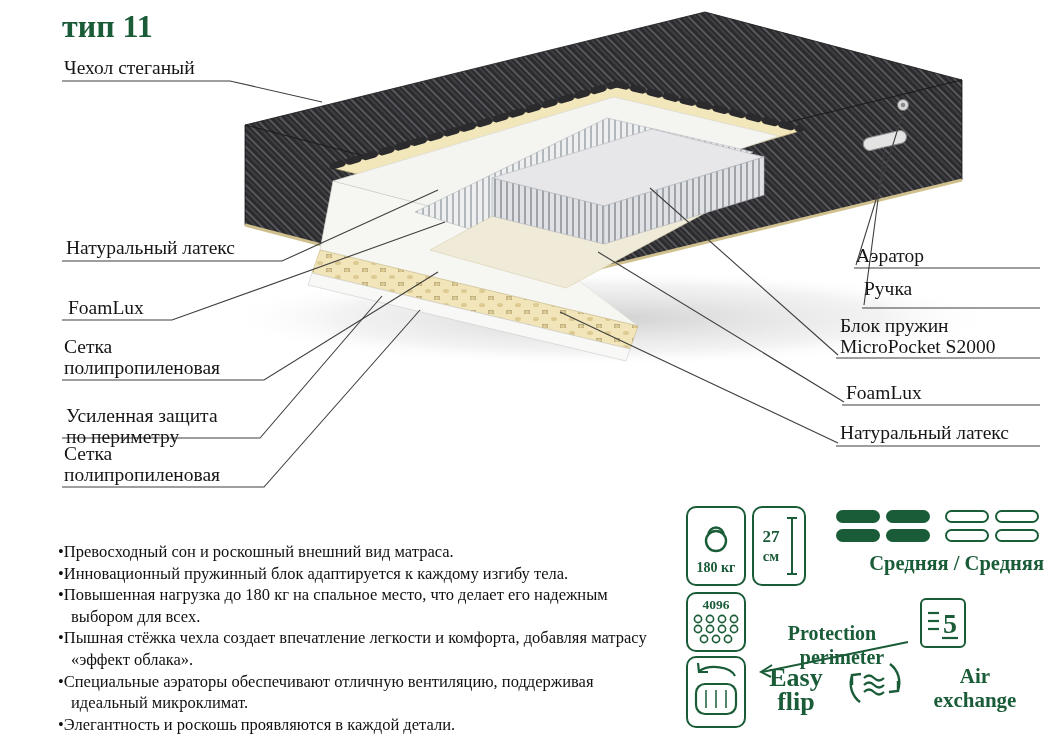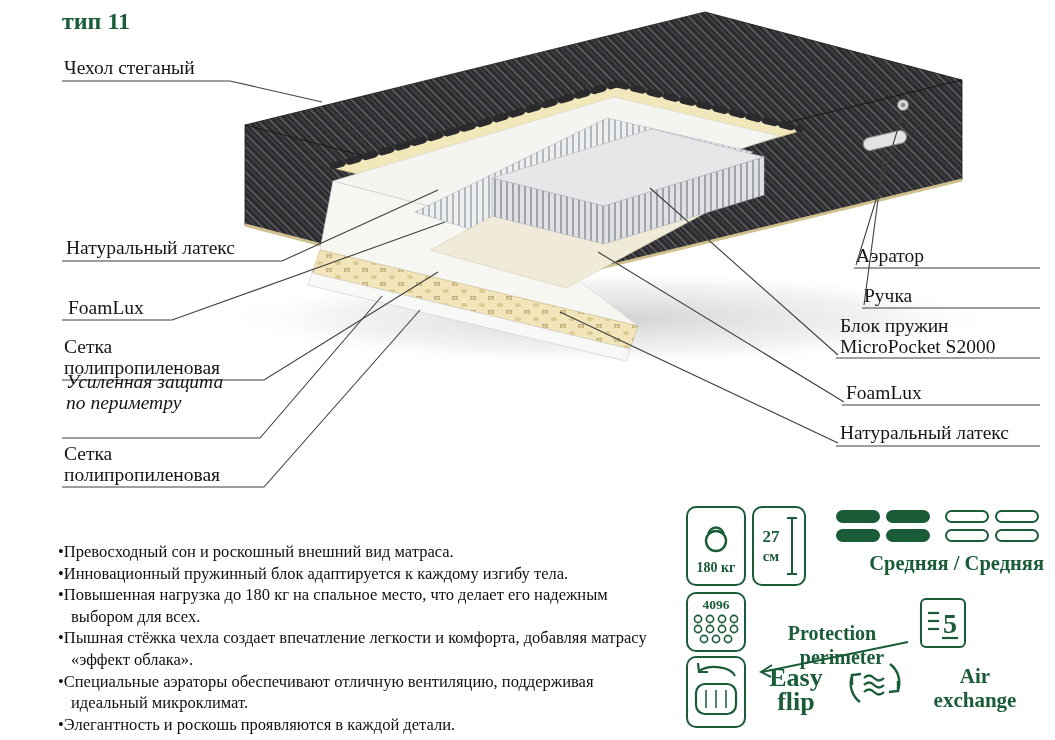--- a/index.html
+++ b/index.html
@@ -1,18 +1,18 @@
 <!DOCTYPE html>
 <html><head>
 <meta charset="utf-8">
 <style>
   html,body{margin:0;padding:0;background:#ffffff;}
   .stage{position:relative;width:1055px;height:740px;background:#fff;overflow:hidden;
          font-family:"Liberation Serif",serif;color:#141414;}
-  .title{position:absolute;left:62px;top:8px;font-size:24px;font-weight:bold;color:#1a5c38;}
+  .title{position:absolute;left:62px;top:8px;font-size:32px;font-weight:bold;color:#1a5c38;}
   .svg-layer{position:absolute;left:0;top:0;}
   .dlabel{position:absolute;font-size:19.5px;line-height:20.5px;color:#151515;white-space:nowrap;}
   .dlabel span{display:block;}
   .features{position:absolute;left:58px;top:541px;width:612px;font-size:16.5px;line-height:21.6px;color:#101010;}
   .feat{padding-left:13px;text-indent:-13px;}
   .feat::before{content:"•";}
   .gbox{position:absolute;border:2px solid #1a5c38;border-radius:10px;box-sizing:border-box;
         display:flex;flex-direction:column;align-items:center;justify-content:center;}
   .gtext{color:#1a5c38;font-weight:bold;text-align:center;}
   svg text{font-family:"Liberation Serif",serif;}
@@ -104,33 +104,33 @@
   <div class="dlabel" style="left:66px;top:238px;">
     <span>Натуральный латекс</span>
   </div>
   <div class="dlabel" style="left:68px;top:298px;">
     <span>FoamLux</span>
   </div>
   <div class="dlabel" style="left:64px;top:337px;">
     <span>Сетка</span>
     <span>полипропиленовая</span>
   </div>
-  <div class="dlabel" style="left:66px;top:372px;font-style:italic;">
+  <div class="dlabel" style="left:66px;top:406px;">
     <span>Усиленная защита</span>
     <span>по периметру</span>
   </div>
   <div class="dlabel" style="left:64px;top:444px;">
     <span>Сетка</span>
     <span>полипропиленовая</span>
   </div>
 
   <div class="dlabel" style="left:856px;top:246px;">
     <span>Аэратор</span>
   </div>
-  <div class="dlabel" style="left:864px;top:286px;">
+  <div class="dlabel" style="left:864px;top:279px;">
     <span>Ручка</span>
   </div>
   <div class="dlabel" style="left:840px;top:316px;">
     <span>Блок пружин</span>
     <span>MicroPocket S2000</span>
   </div>
   <div class="dlabel" style="left:846px;top:383px;">
     <span>FoamLux</span>
   </div>
   <div class="dlabel" style="left:840px;top:423px;">

